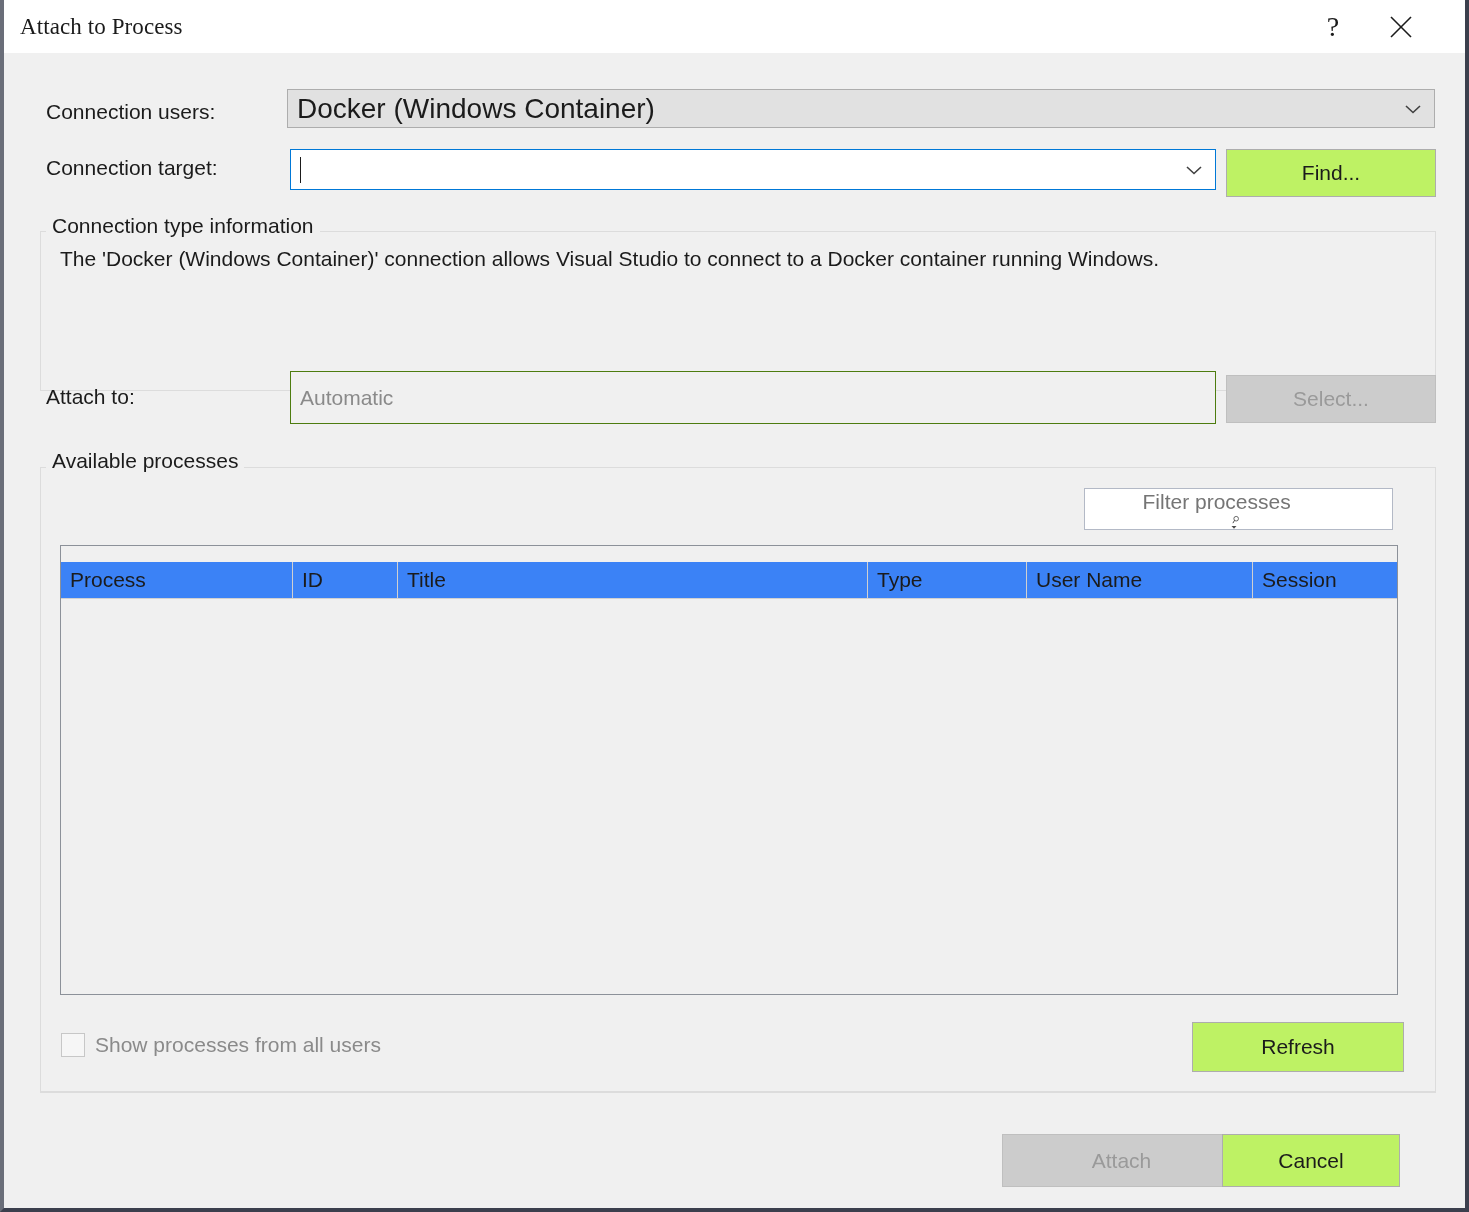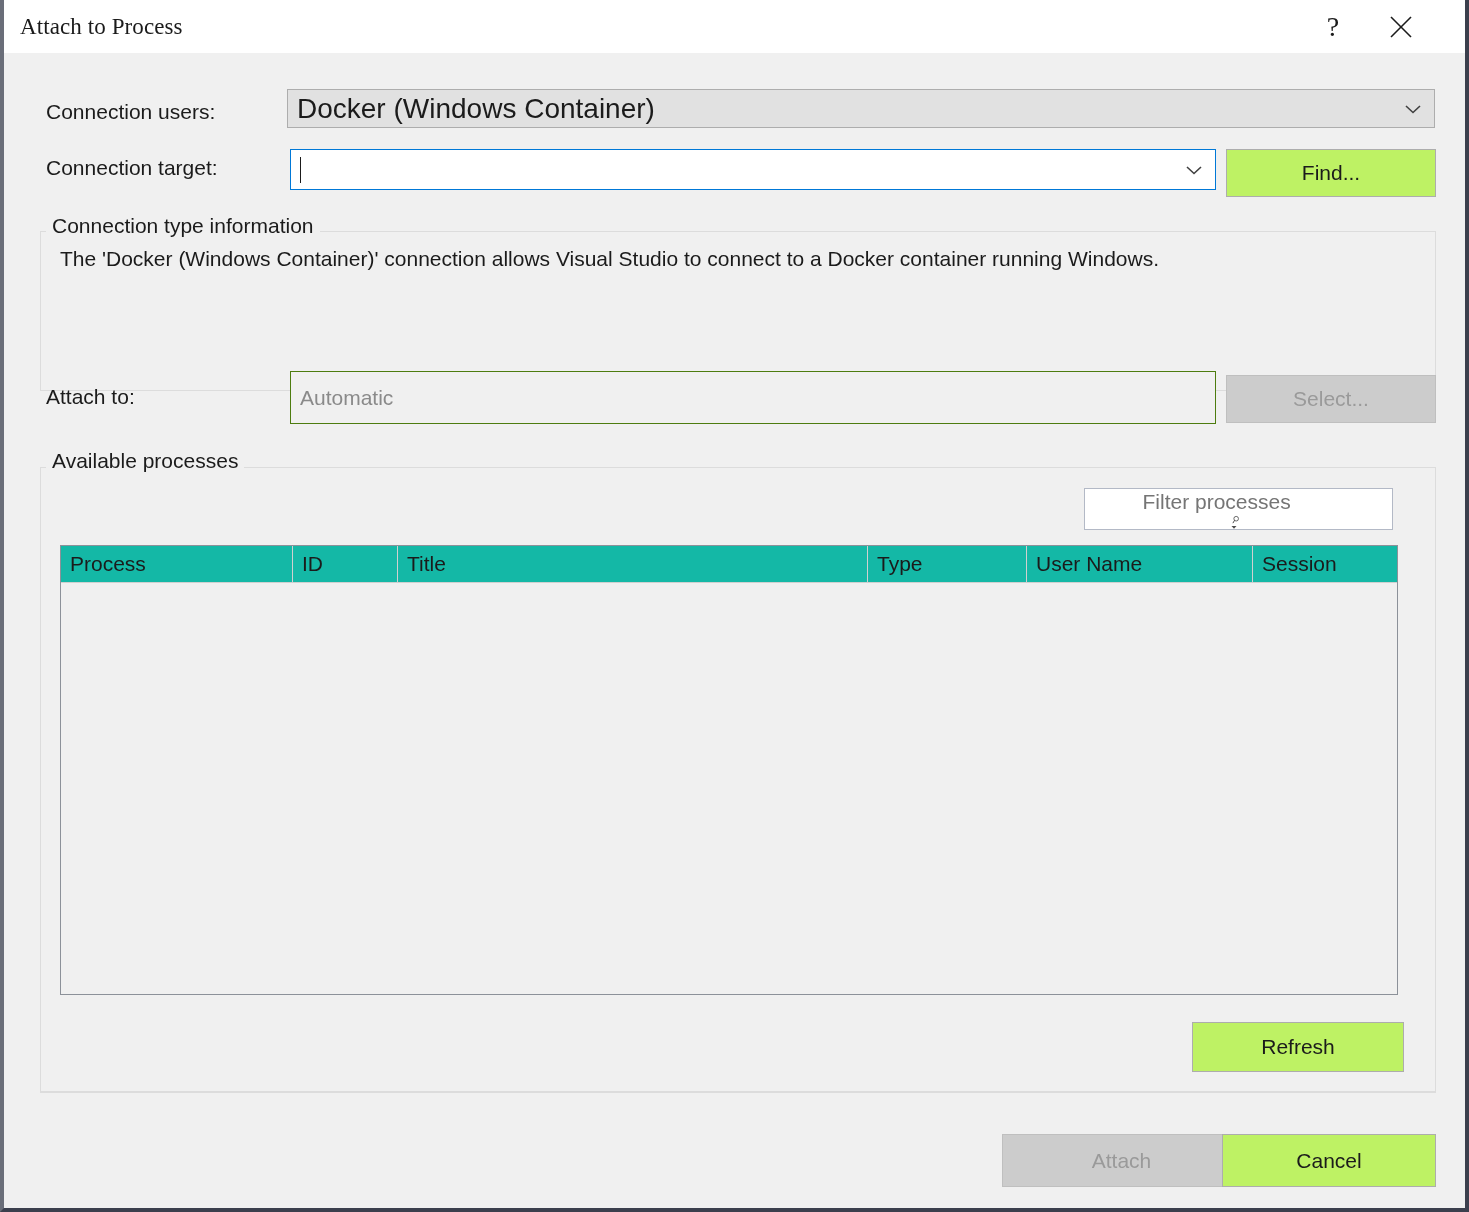--- a/index.html
+++ b/index.html
@@ -205,22 +205,23 @@
   .proclist {
     position: absolute;
     box-sizing: border-box;
     border: 1px solid #8c9199;
     background: #f0f0f0;
     overflow: hidden;
   }
   .proclist-header {
     display: flex;
     height: 36px;
-    background: #14b8a6;
+    background: #3b82f6;
     border-bottom: 1px solid #d0d0d0;
+    margin-top: 16px;
   }
   .proclist-header .col {
     box-sizing: border-box;
     border-right: 1px solid #d0d0d0;
     font-size: 21px;
     color: #1b1b1b;
     padding-left: 9px;
     display: flex;
     align-items: center;
     overflow: hidden;
@@ -332,23 +333,27 @@
         <div class="col" style="width:232px;">Process</div>
         <div class="col" style="width:105px;">ID</div>
         <div class="col" style="width:470px;">Title</div>
         <div class="col" style="width:159px;">Type</div>
         <div class="col" style="width:226px;">User Name</div>
         <div class="col" style="width:144px;">Session</div>
       </div>
       <div class="proclist-body"></div>
     </div>
 
+    <div class="checkbox-row" style="left:57px; top:980px;">
+      <div class="checkbox-box"></div>
+      <div class="checkbox-label">Show processes from all users</div>
+    </div>
 
     <button class="btn" style="left:1188px; top:969px; width:212px; height:50px;">Refresh</button>
 
     <div class="hr-divider" style="left:36px; top:1039px; width:1396px;"></div>
 
     <button class="btn disabled" style="left:998px; top:1081px; width:239px; height:53px;">Attach</button>
 
-    <button class="btn" style="left:1218px; top:1081px; width:214px; height:53px;">Cancel</button>
+    <button class="btn" style="left:1218px; top:1081px; width:178px; height:53px;">Cancel</button>
 
   </div>
 </div>
 
 </body></html>

